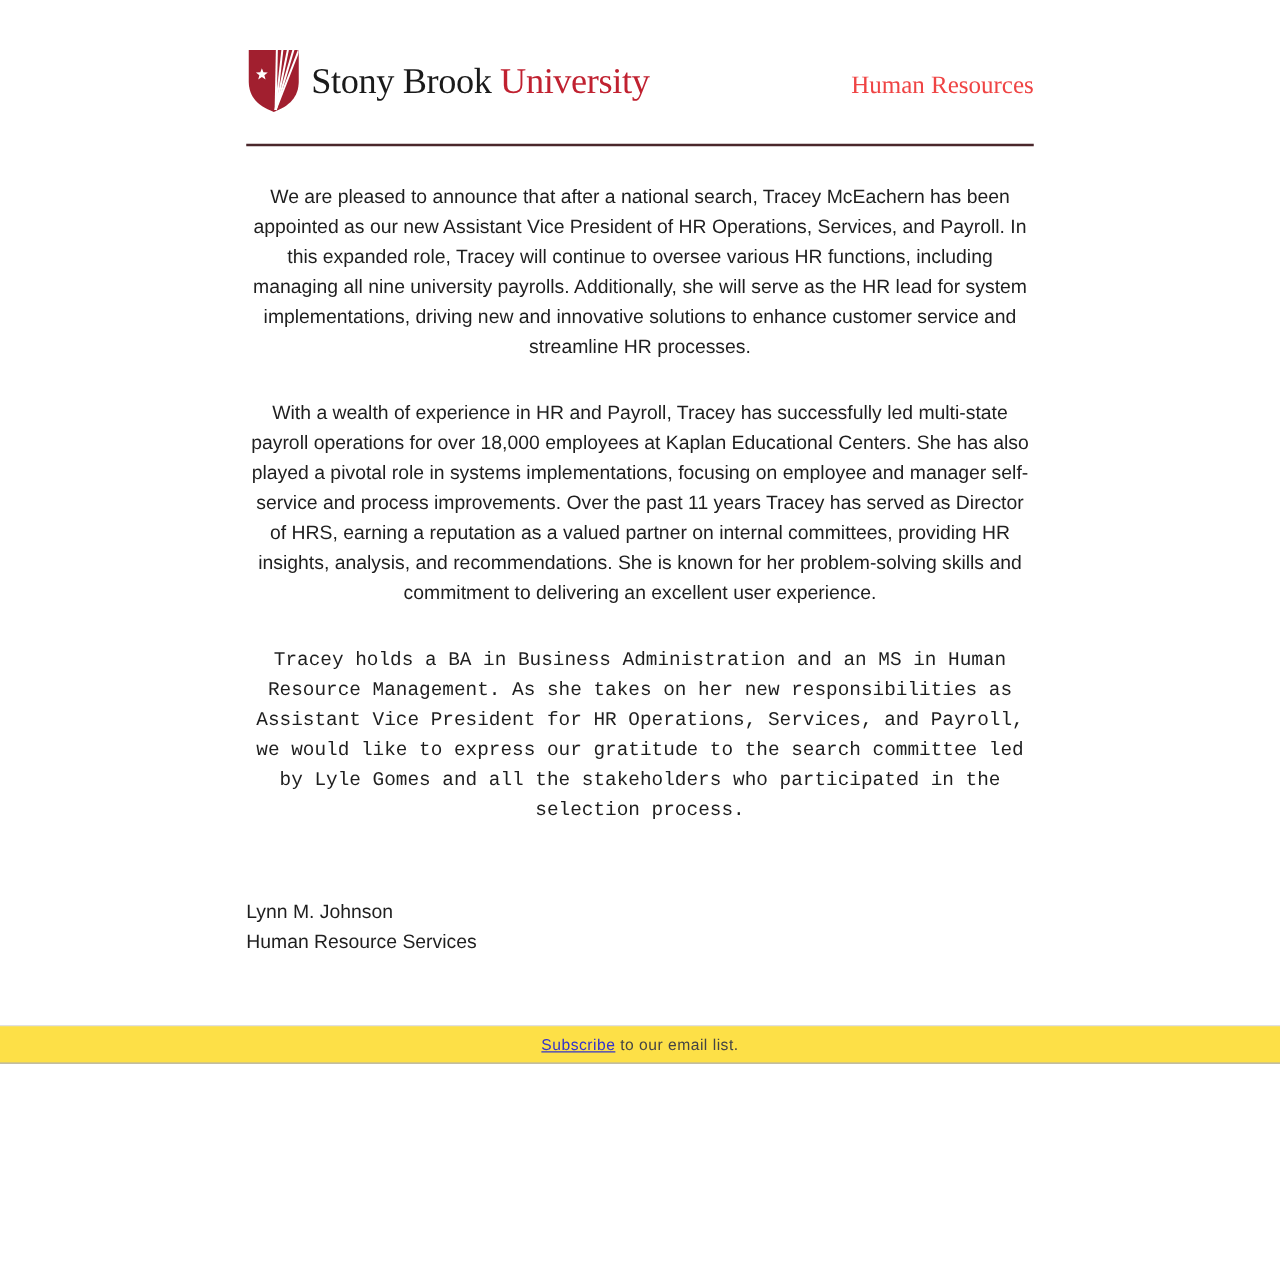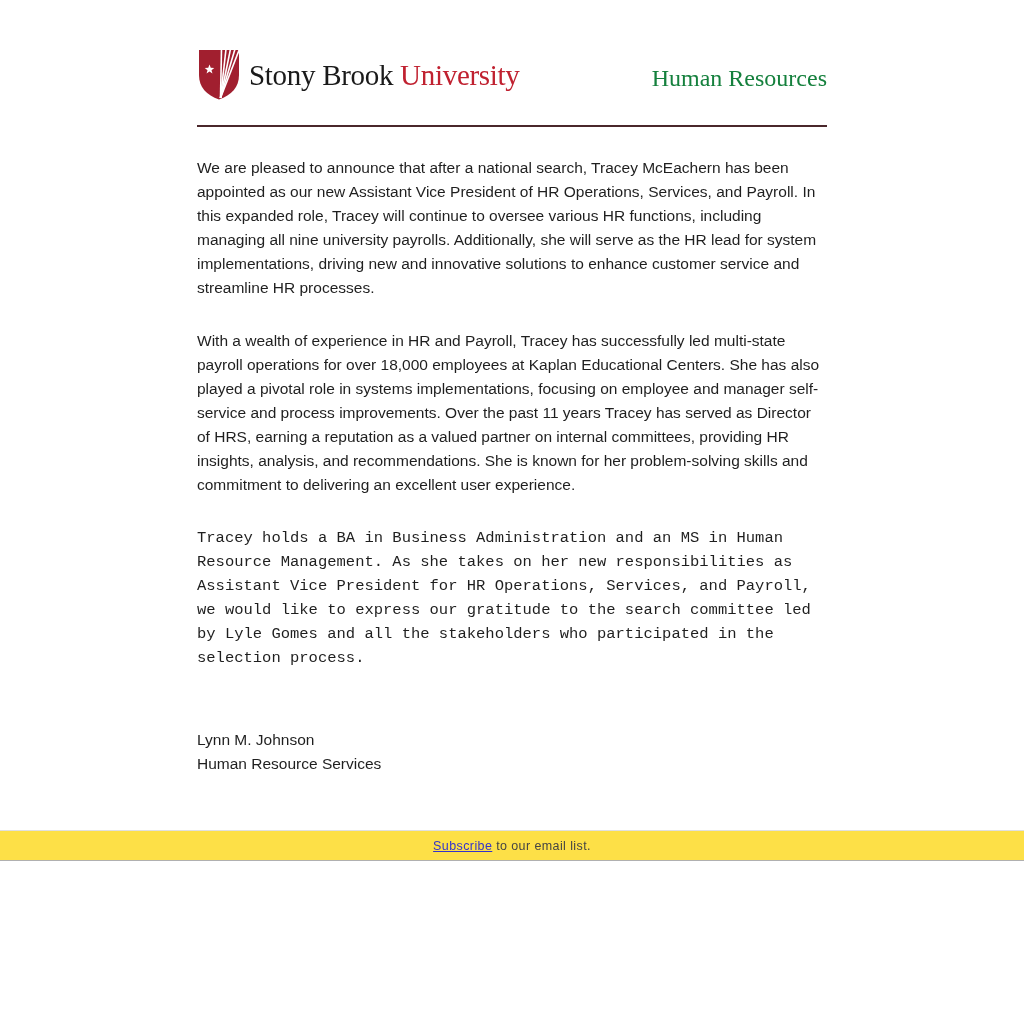--- a/index.html
+++ b/index.html
@@ -6,21 +6,21 @@
   html, body { width: 1024px; height: 1024px; background: #ffffff; overflow: hidden; }
   body { font-family: "Liberation Sans", sans-serif; }
 
   .email-container {
     width: 630px;
     margin: 0 auto;
   }
 
   
   .header {
-    padding-top: 49px;
+    padding-top: 39px;
     display: flex;
     justify-content: space-between;
     align-items: center;
   }
   .logo-block {
     display: flex;
     align-items: center;
   }
   .shield {
     width: 44px;
@@ -31,42 +31,42 @@
     font-family: "Liberation Serif", serif;
     font-size: 29px;
     letter-spacing: -0.3px;
     margin-left: 8px;
     white-space: nowrap;
     color: #1a1a1a;
   }
   .wordmark .uni { color: #c02130; }
   .dept-title {
     font-family: "Liberation Serif", serif;
-    font-size: 24px;
-    color: #15803d;
+    font-size: 20px;
+    color: #ef4444;
     margin-top: 6px;
     white-space: nowrap;
   }
 
   
   .divider {
     margin-top: 24px;
     border: none;
     border-top: 2px solid #4a272b;
     height: 0;
   }
 
   
   .body-copy {
     margin-top: 29px;
     font-size: 15.5px;
     line-height: 24px;
     color: #1f1f1f;
   }
-  .body-copy p { margin-bottom: 29px; }
+  .body-copy p { margin-bottom: 29px; text-align: center; }
   .body-copy p:last-child { margin-bottom: 0; font-family: Liberation Mono, monospace; }
 
   .signature {
     margin-top: 58px;
     font-size: 15.5px;
     line-height: 24px;
     color: #1f1f1f;
   }
 
   

